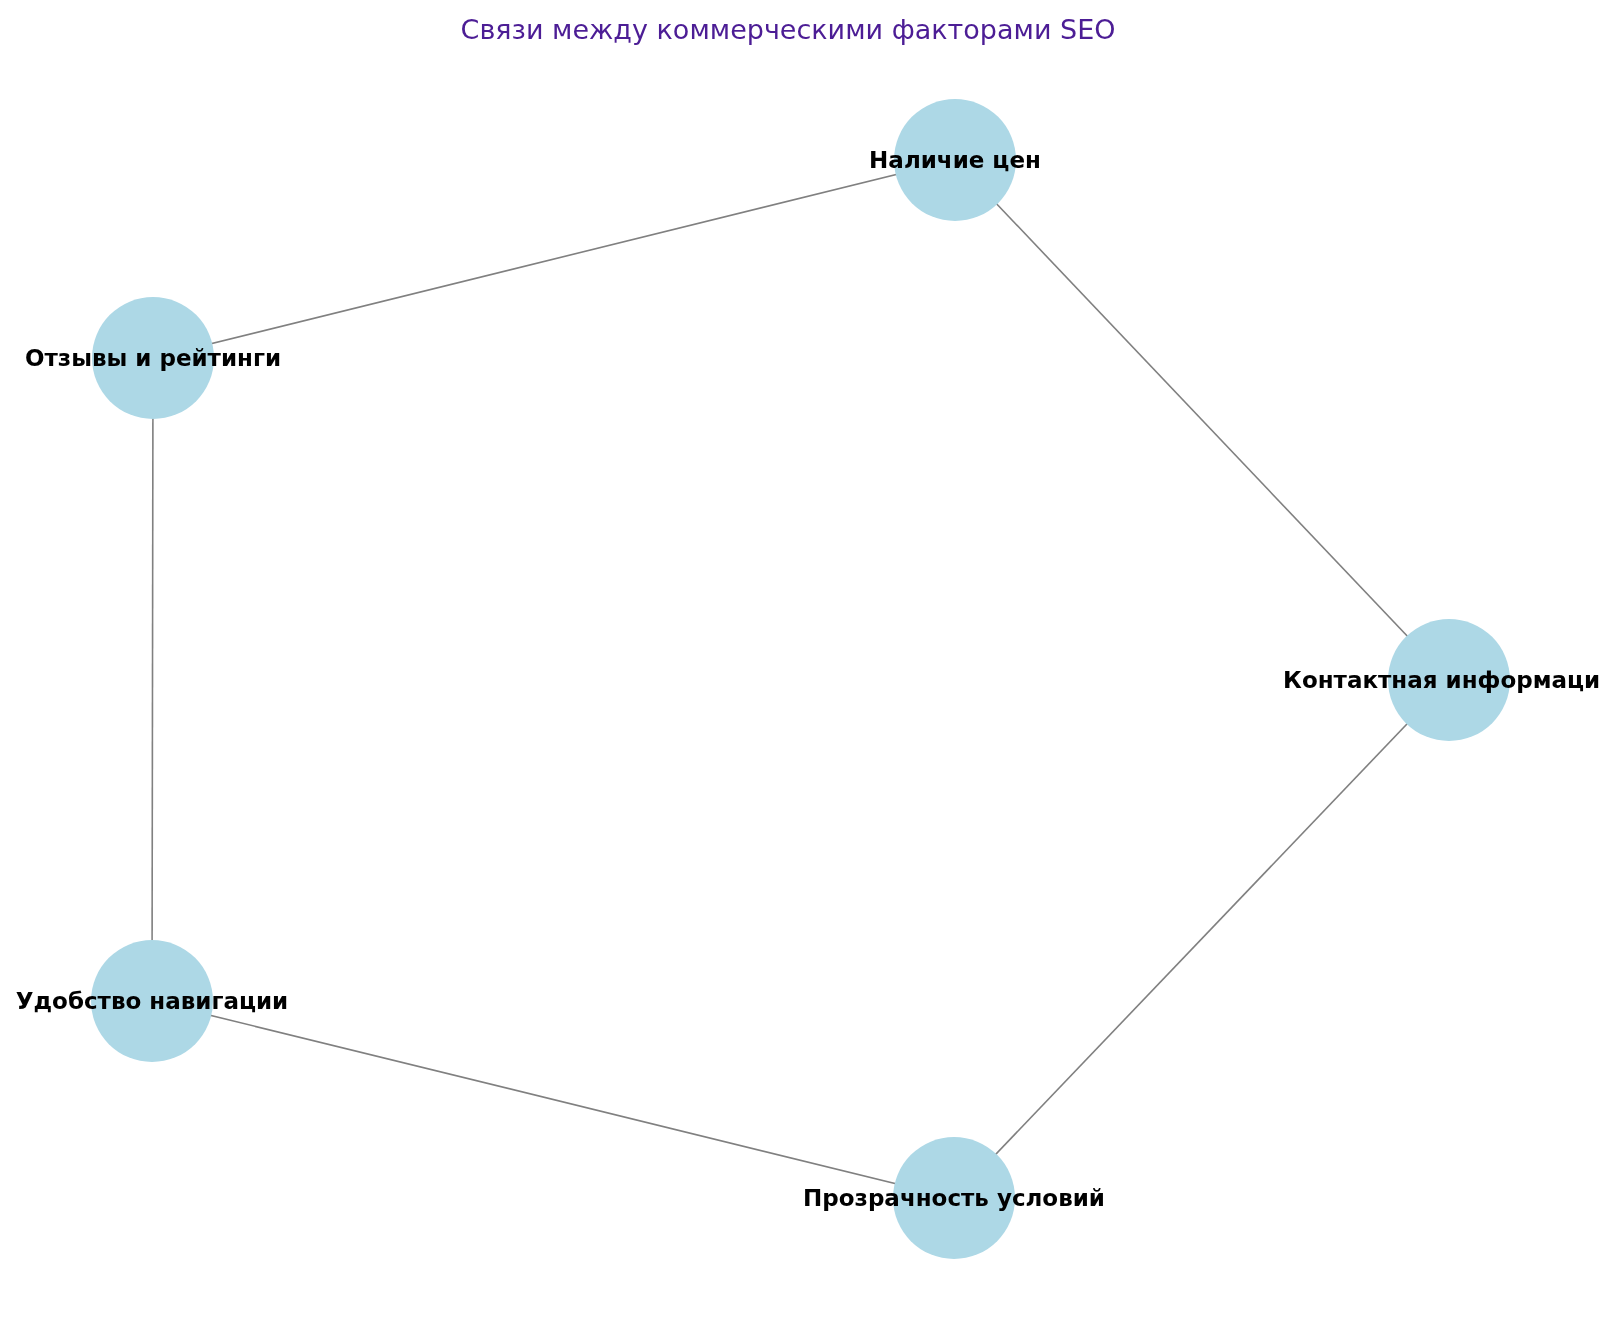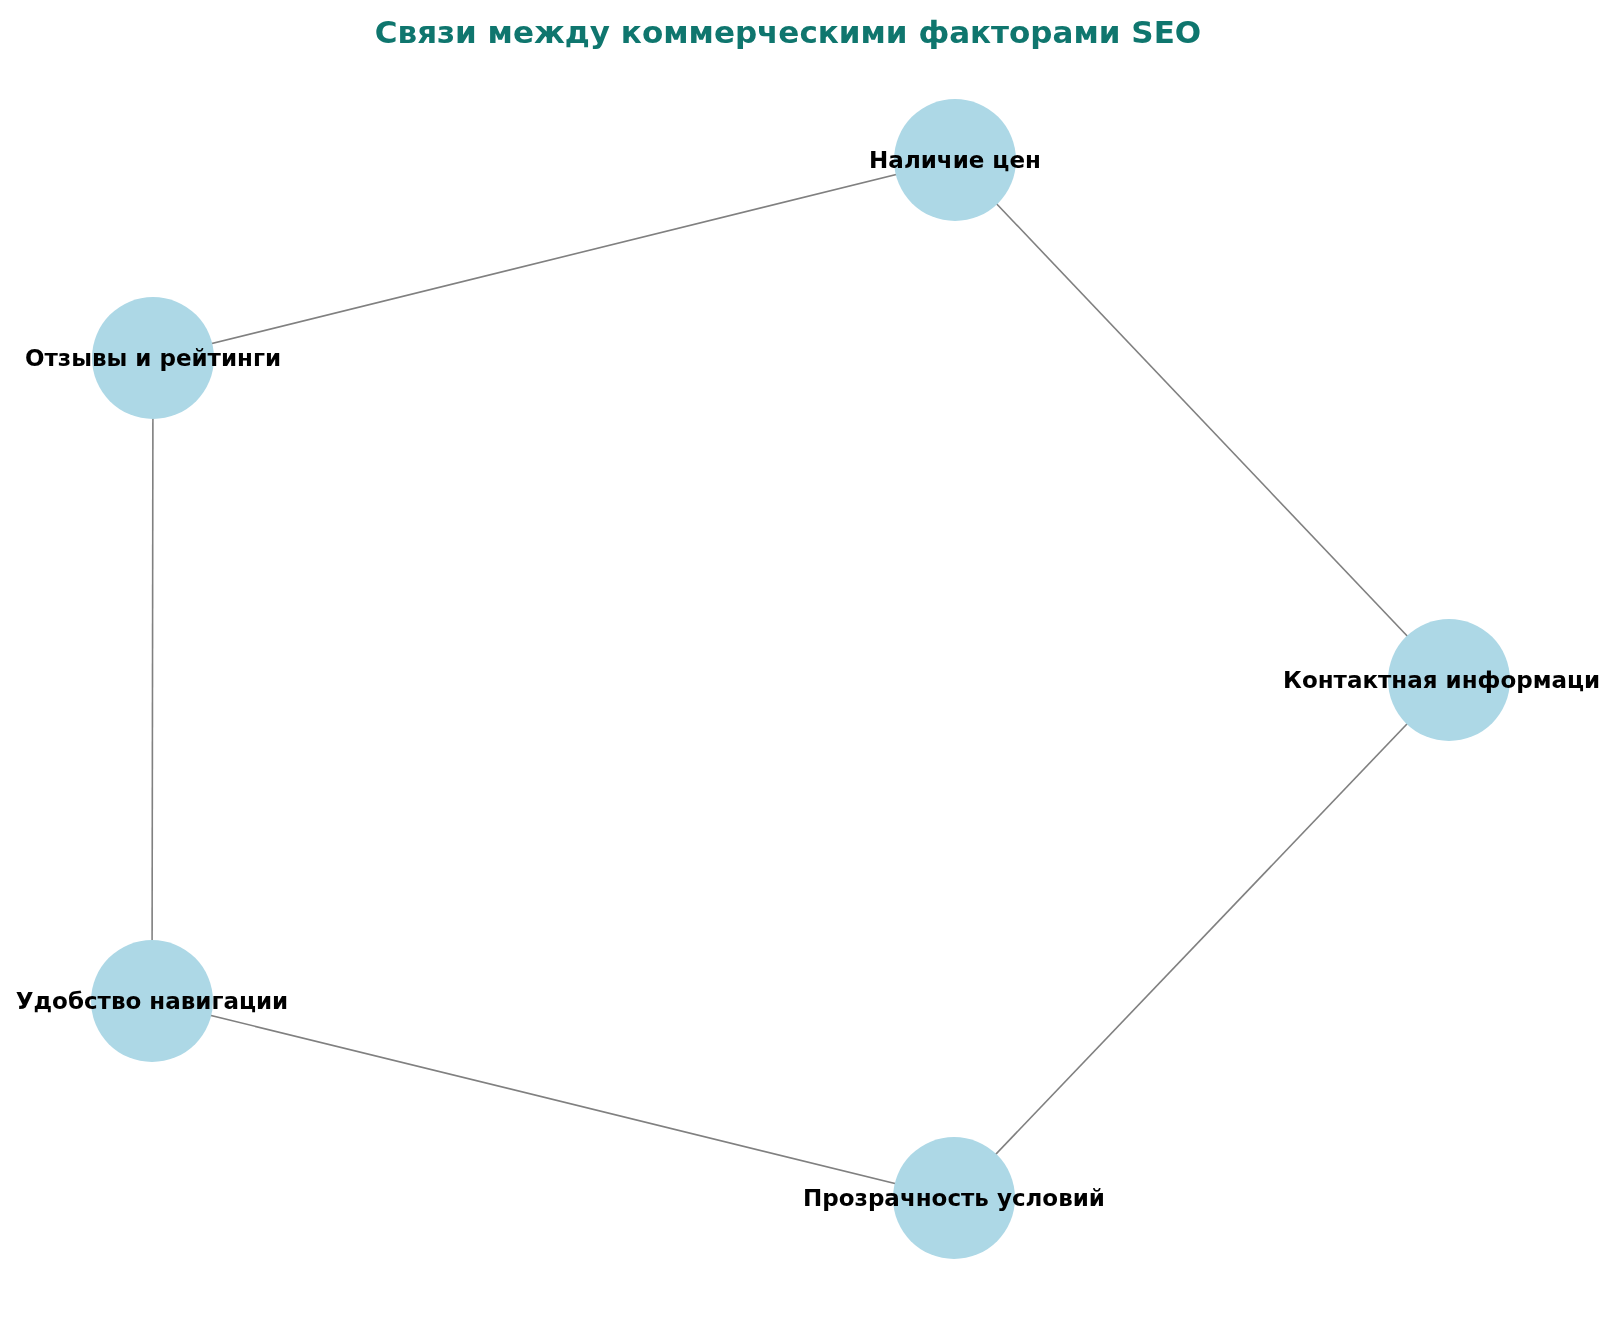--- a/index.html
+++ b/index.html
@@ -19,23 +19,23 @@
     inset: 0;
     width: 1600px;
     height: 1323px;
   }
   .figure-title {
     position: absolute;
     top: 14px;
     left: 788px;
     transform: translateX(-50%);
     white-space: nowrap;
-    font-size: 31px;
-    font-weight: 700;
-    color: #0f766e;
+    font-size: 27px;
+    font-weight: 400;
+    color: #4c1d95;
     font-family: "DejaVu Sans", sans-serif;
   }
   svg.graph-canvas {
     position: absolute;
     top: 0;
     left: 0;
   }
   .node-label {
     font-family: "DejaVu Sans", sans-serif;
     font-weight: 700;

